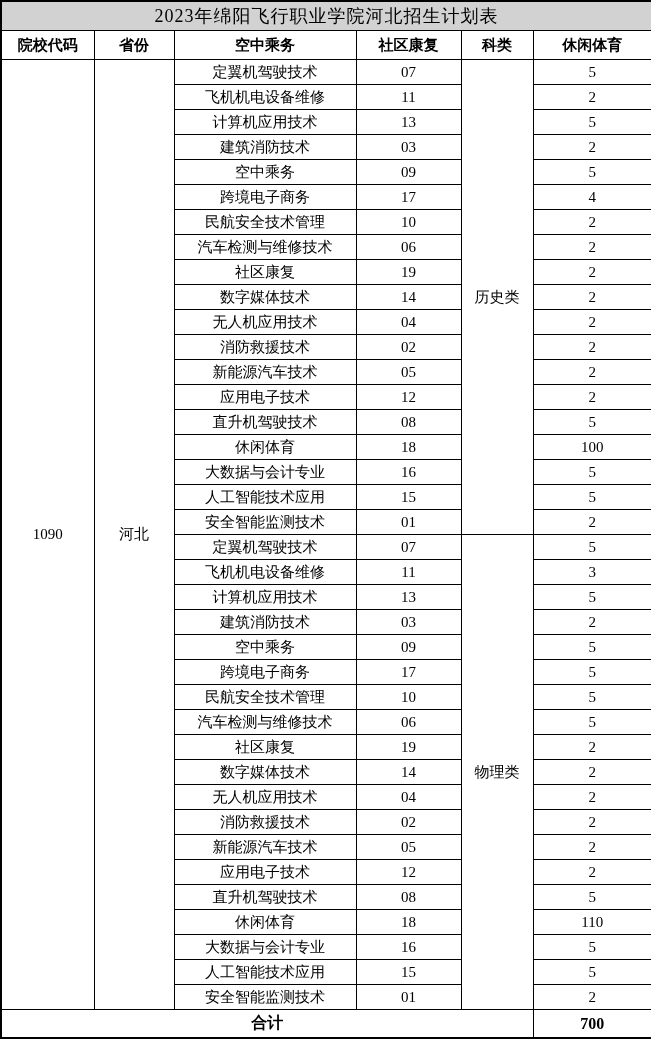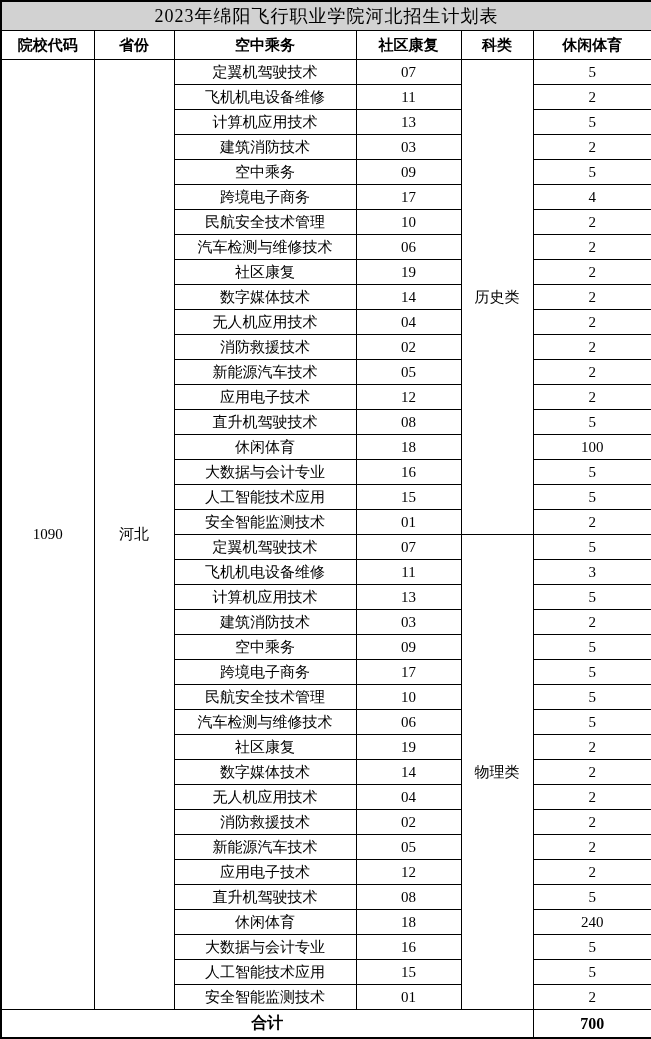--- a/index.html
+++ b/index.html
@@ -247,21 +247,21 @@
         <td>2</td>
       </tr>
       <tr>
         <td>直升机驾驶技术</td>
         <td>08</td>
         <td>5</td>
       </tr>
       <tr>
         <td>休闲体育</td>
         <td>18</td>
-        <td>240</td>
+        <td>110</td>
       </tr>
       <tr>
         <td>大数据与会计专业</td>
         <td>16</td>
         <td>5</td>
       </tr>
       <tr>
         <td>人工智能技术应用</td>
         <td>15</td>
         <td>5</td>

